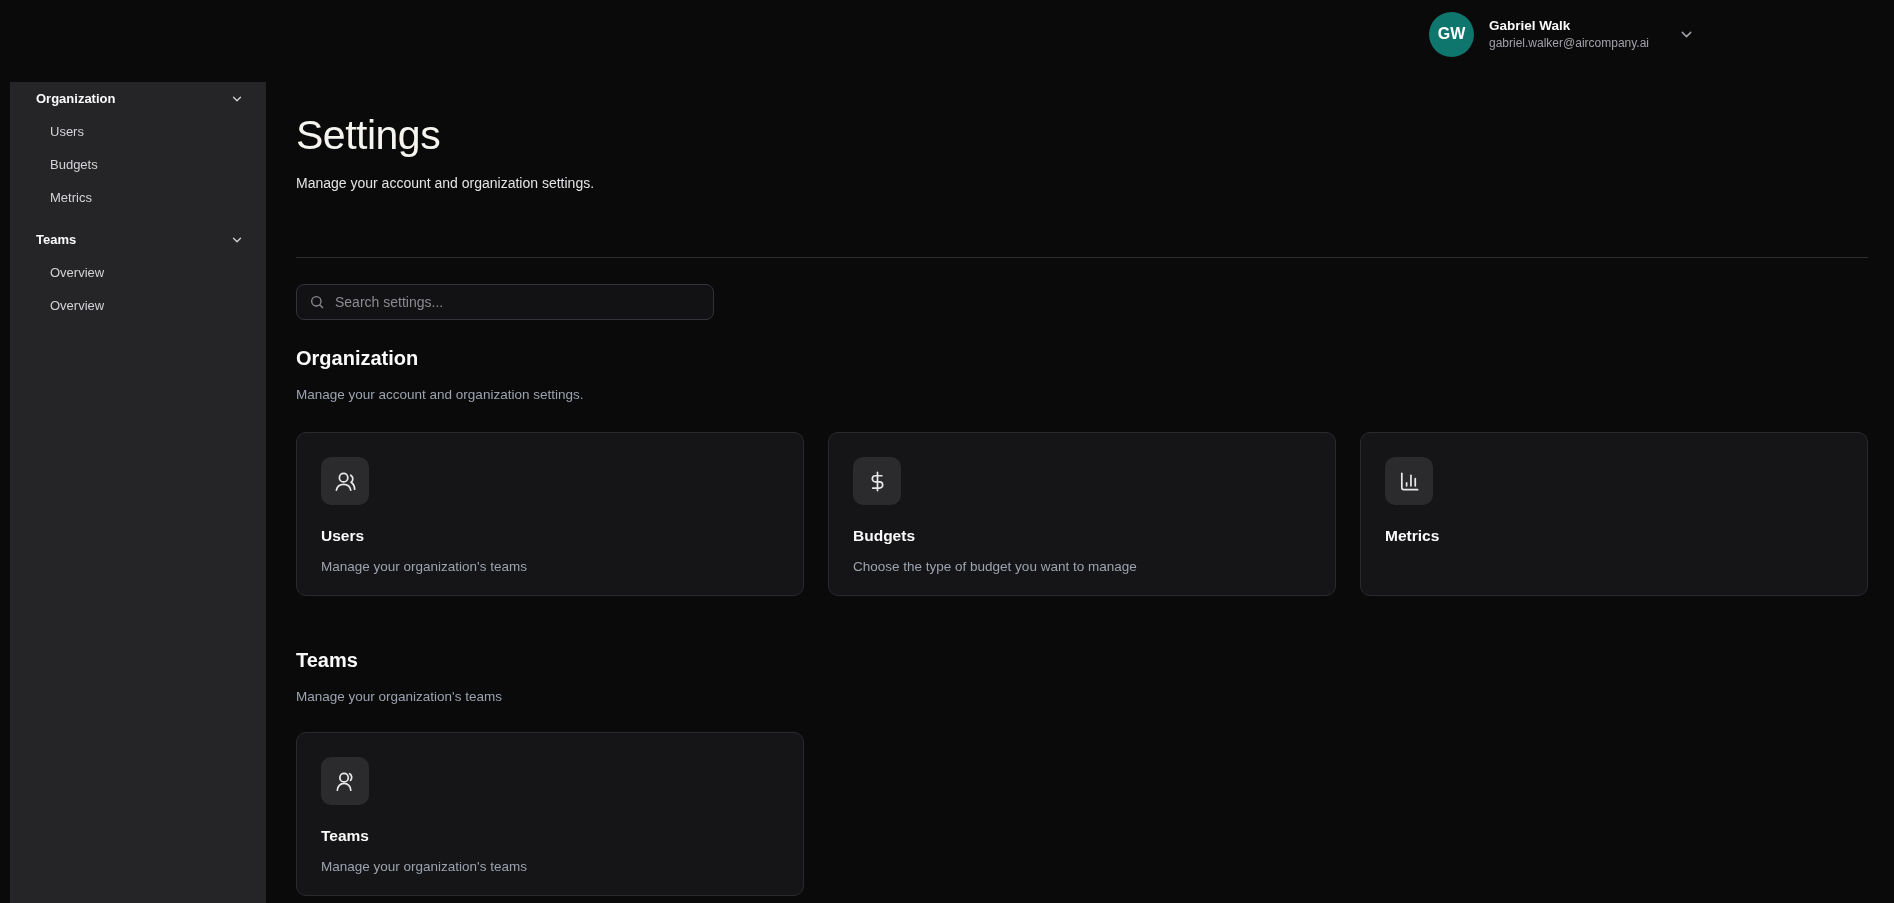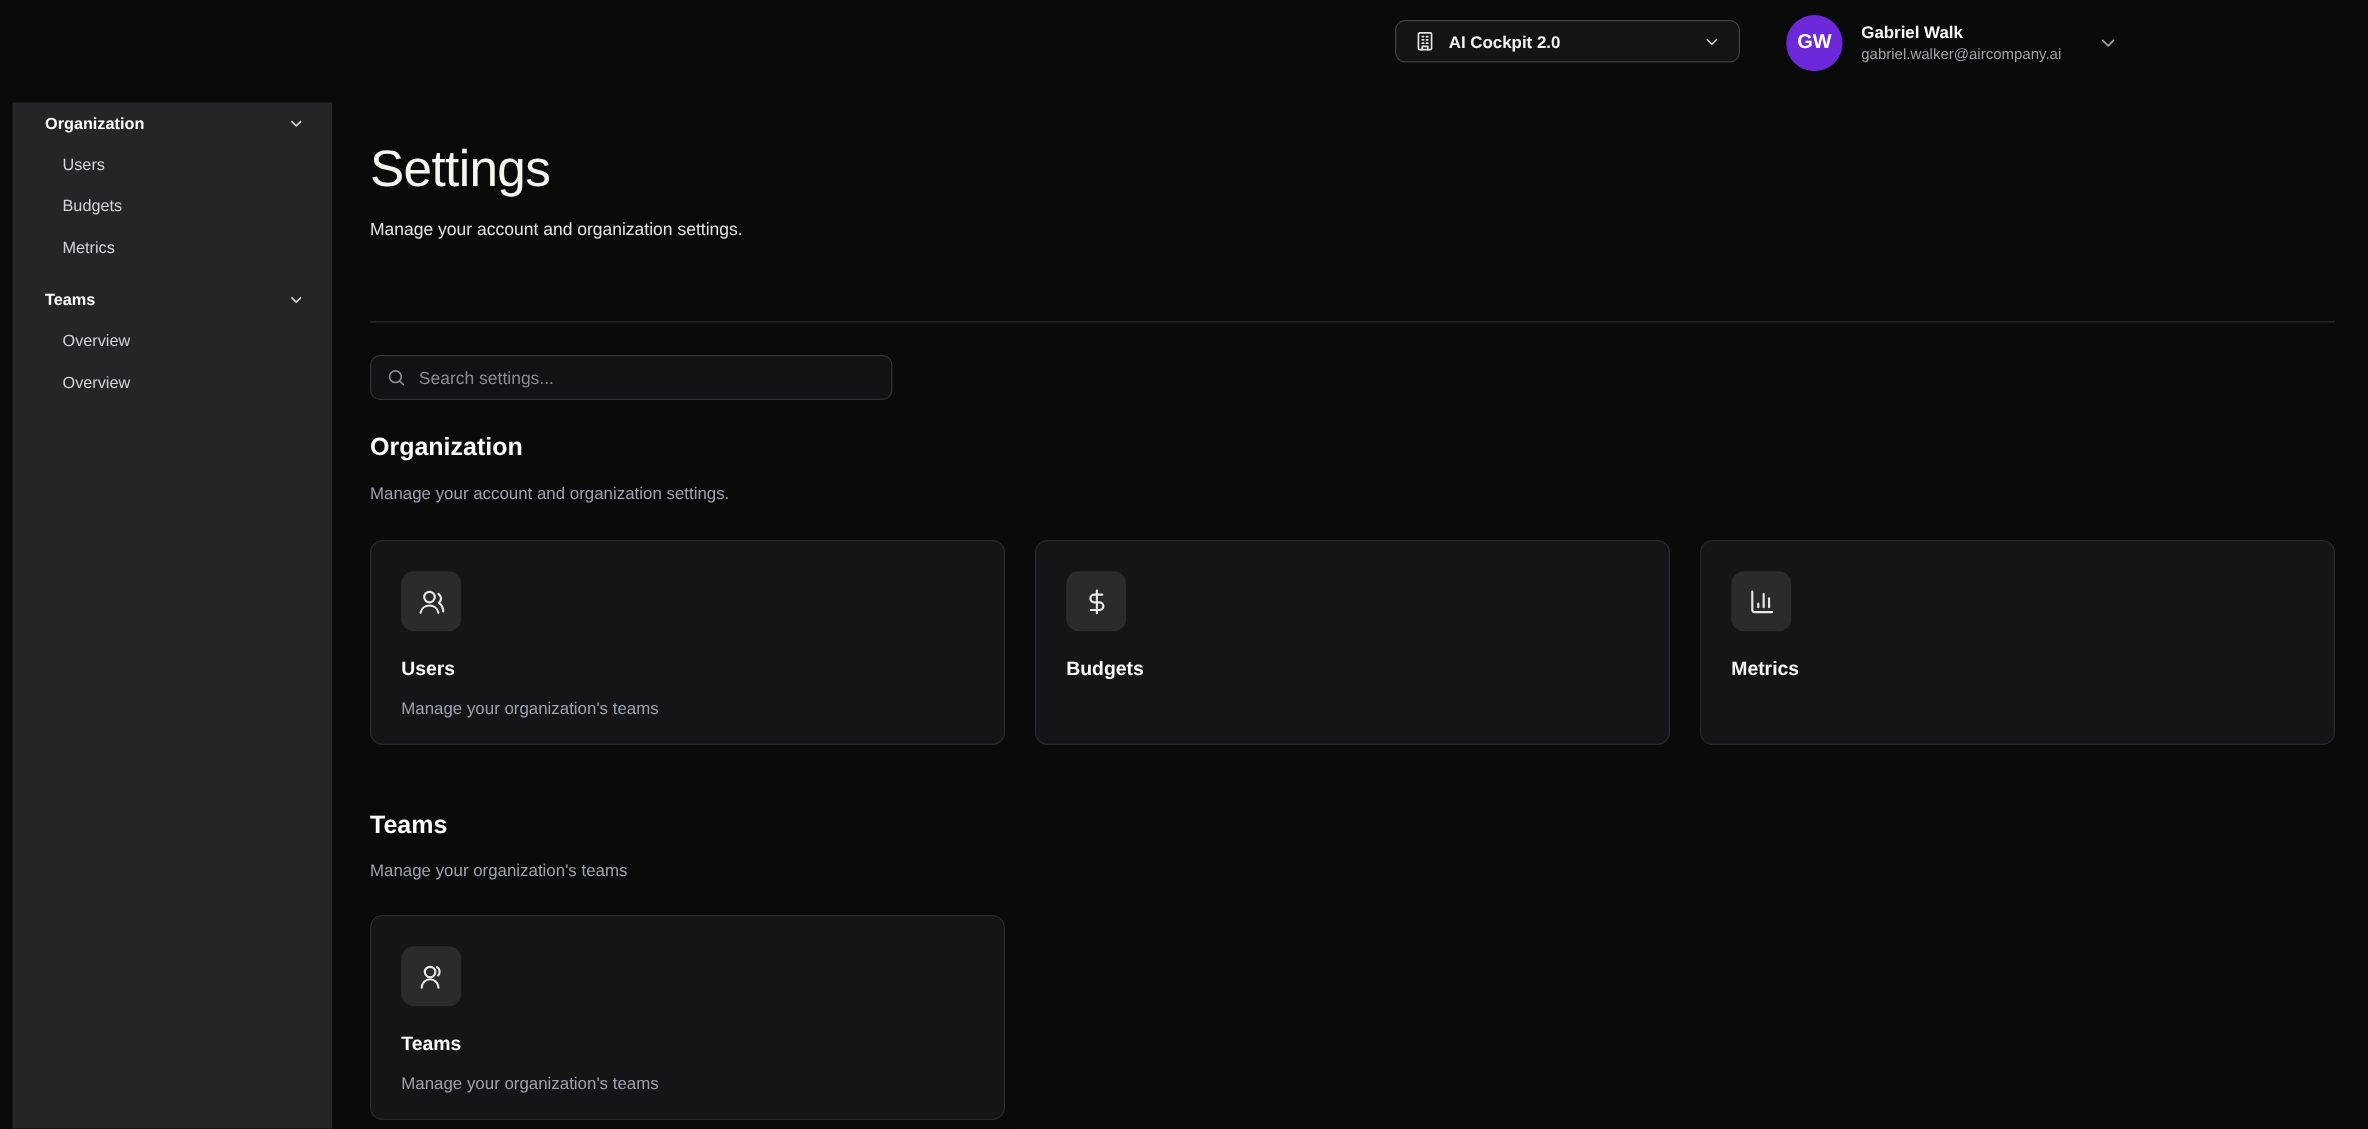--- a/index.html
+++ b/index.html
@@ -58,38 +58,23 @@
 
   svg { display:block; }
 </style>
 </head>
 <body>
 
 <div class="page">
 
   <div class="header">
 
-    <div class="project-selector">
-      <span class="icon">
-        <svg width="18" height="18" viewBox="0 0 24 24" fill="none" stroke="#e4e4e7" stroke-width="1.8" stroke-linecap="round" stroke-linejoin="round">
-          <rect x="5" y="3" width="14" height="18" rx="1.5"></rect>
-          <path d="M9 21v-3.5h6V21"></path>
-          <path d="M9 7h1.6M13.4 7H15M9 10.5h1.6M13.4 10.5H15M9 14h1.6M13.4 14H15"></path>
-        </svg>
-      </span>
-      <span class="label">AI Cockpit 2.0</span>
-      <span class="icon">
-        <svg width="15" height="15" viewBox="0 0 24 24" fill="none" stroke="#d4d4d8" stroke-width="2" stroke-linecap="round" stroke-linejoin="round">
-            <path d="m6 9 6 6 6-6"></path>
-          </svg>
-      </span>
-    </div>
 
     <div class="user-menu">
-      <div class="avatar" style="background:#6d28d9">
+      <div class="avatar" style="background:#0f766e">
         <span>GW</span>
       </div>
       <div>
         <div class="user-name">Gabriel Walk</div>
         <div class="user-email">gabriel.walker@aircompany.ai</div>
       </div>
       <span class="icon" style="margin-left:14px">
         <svg width="17" height="17" viewBox="0 0 24 24" fill="none" stroke="#a1a1aa" stroke-width="2" stroke-linecap="round" stroke-linejoin="round">
             <path d="m6 9 6 6 6-6"></path>
           </svg>
@@ -166,20 +151,21 @@
       </div>
 
       <div class="card">
         <div class="icon-tile">
           <svg width="23" height="23" viewBox="0 0 24 24" fill="none" stroke="#e8e8e8" stroke-width="1.8" stroke-linecap="round" stroke-linejoin="round">
             <line x1="12" y1="2.5" x2="12" y2="21.5"></line>
             <path d="M16.5 6H9.8a3.2 3.2 0 0 0 0 6.4h4.4a3.2 3.2 0 0 1 0 6.4H7"></path>
           </svg>
         </div>
         <div class="card-title">Budgets</div>
+        <div class="card-desc">Choose the type of budget you want to manage</div>
       </div>
 
       <div class="card">
         <div class="icon-tile">
           <svg width="23" height="23" viewBox="0 0 24 24" fill="none" stroke="#e8e8e8" stroke-width="1.8" stroke-linecap="round" stroke-linejoin="round">
             <path d="M4 3.5v15a2 2 0 0 0 2 2h14.5"></path>
             <path d="M9 16.5v-3"></path>
             <path d="M13.5 16.5V5.5"></path>
             <path d="M18 16.5V9"></path>
           </svg>

